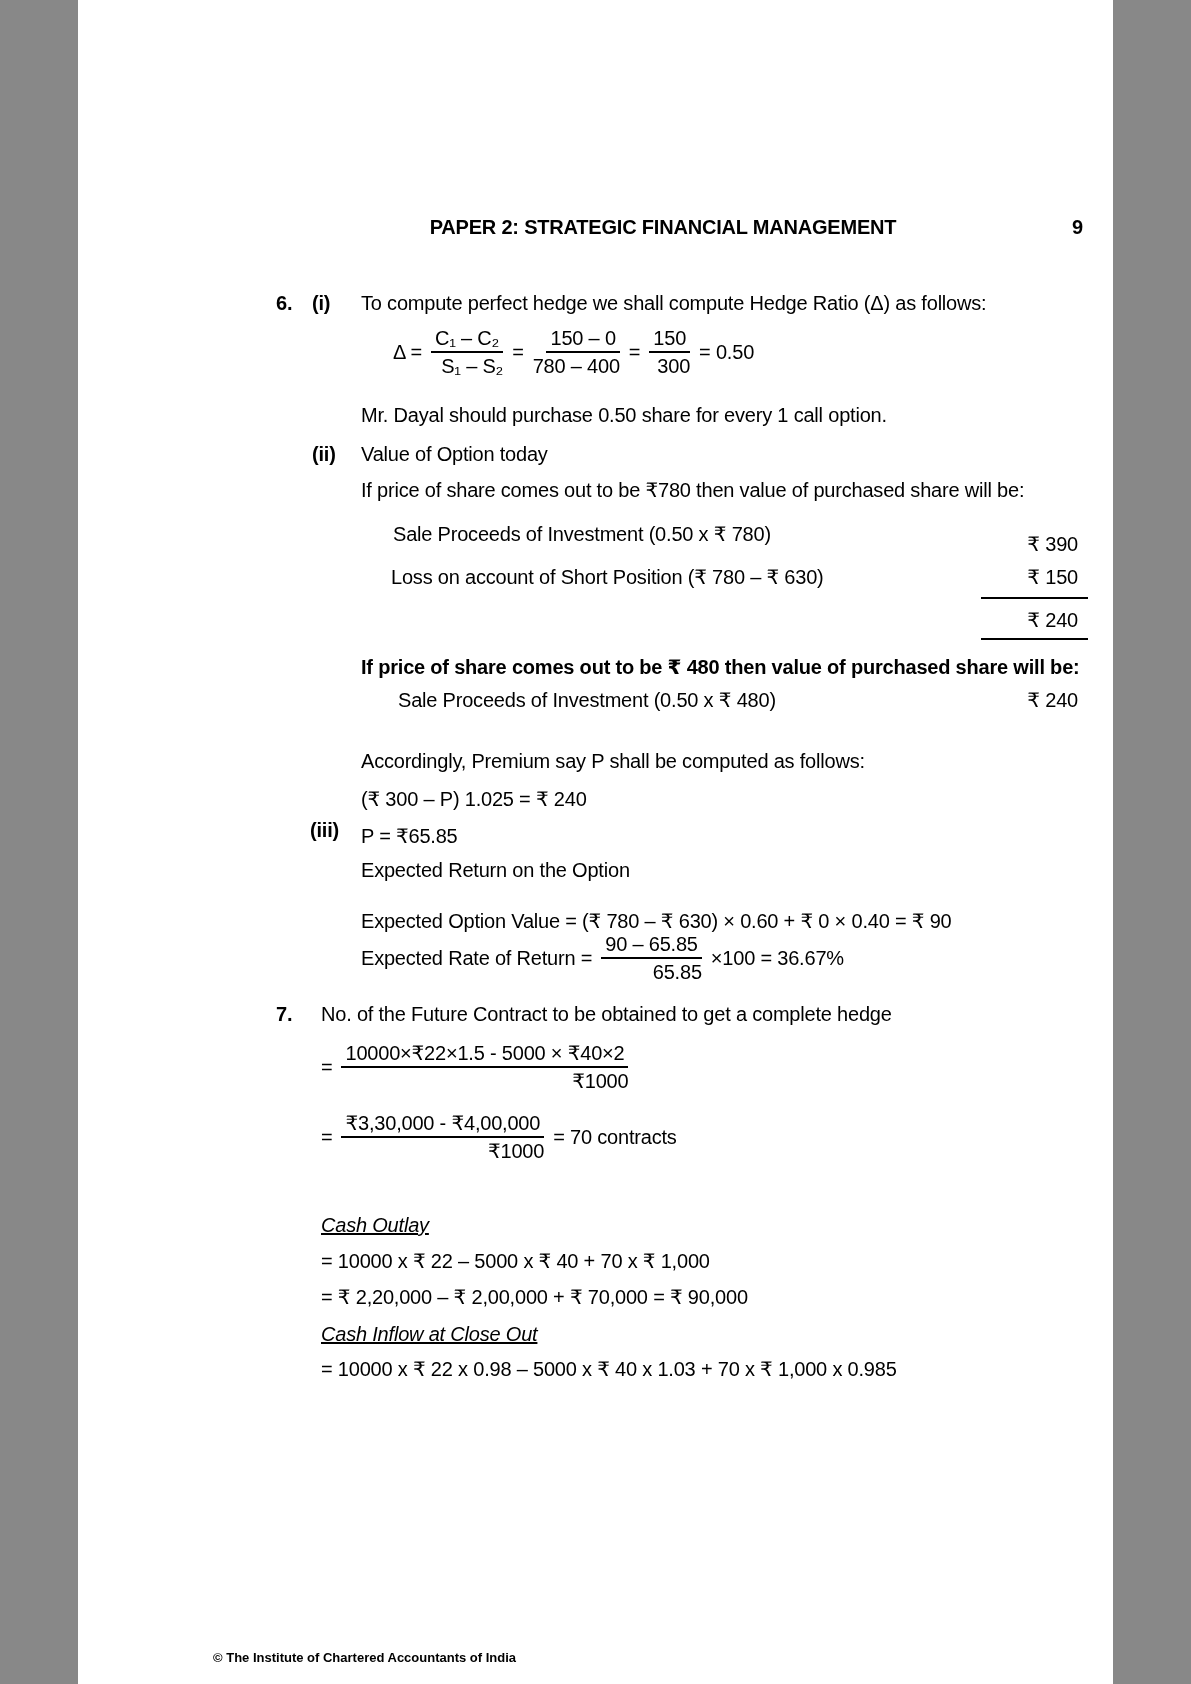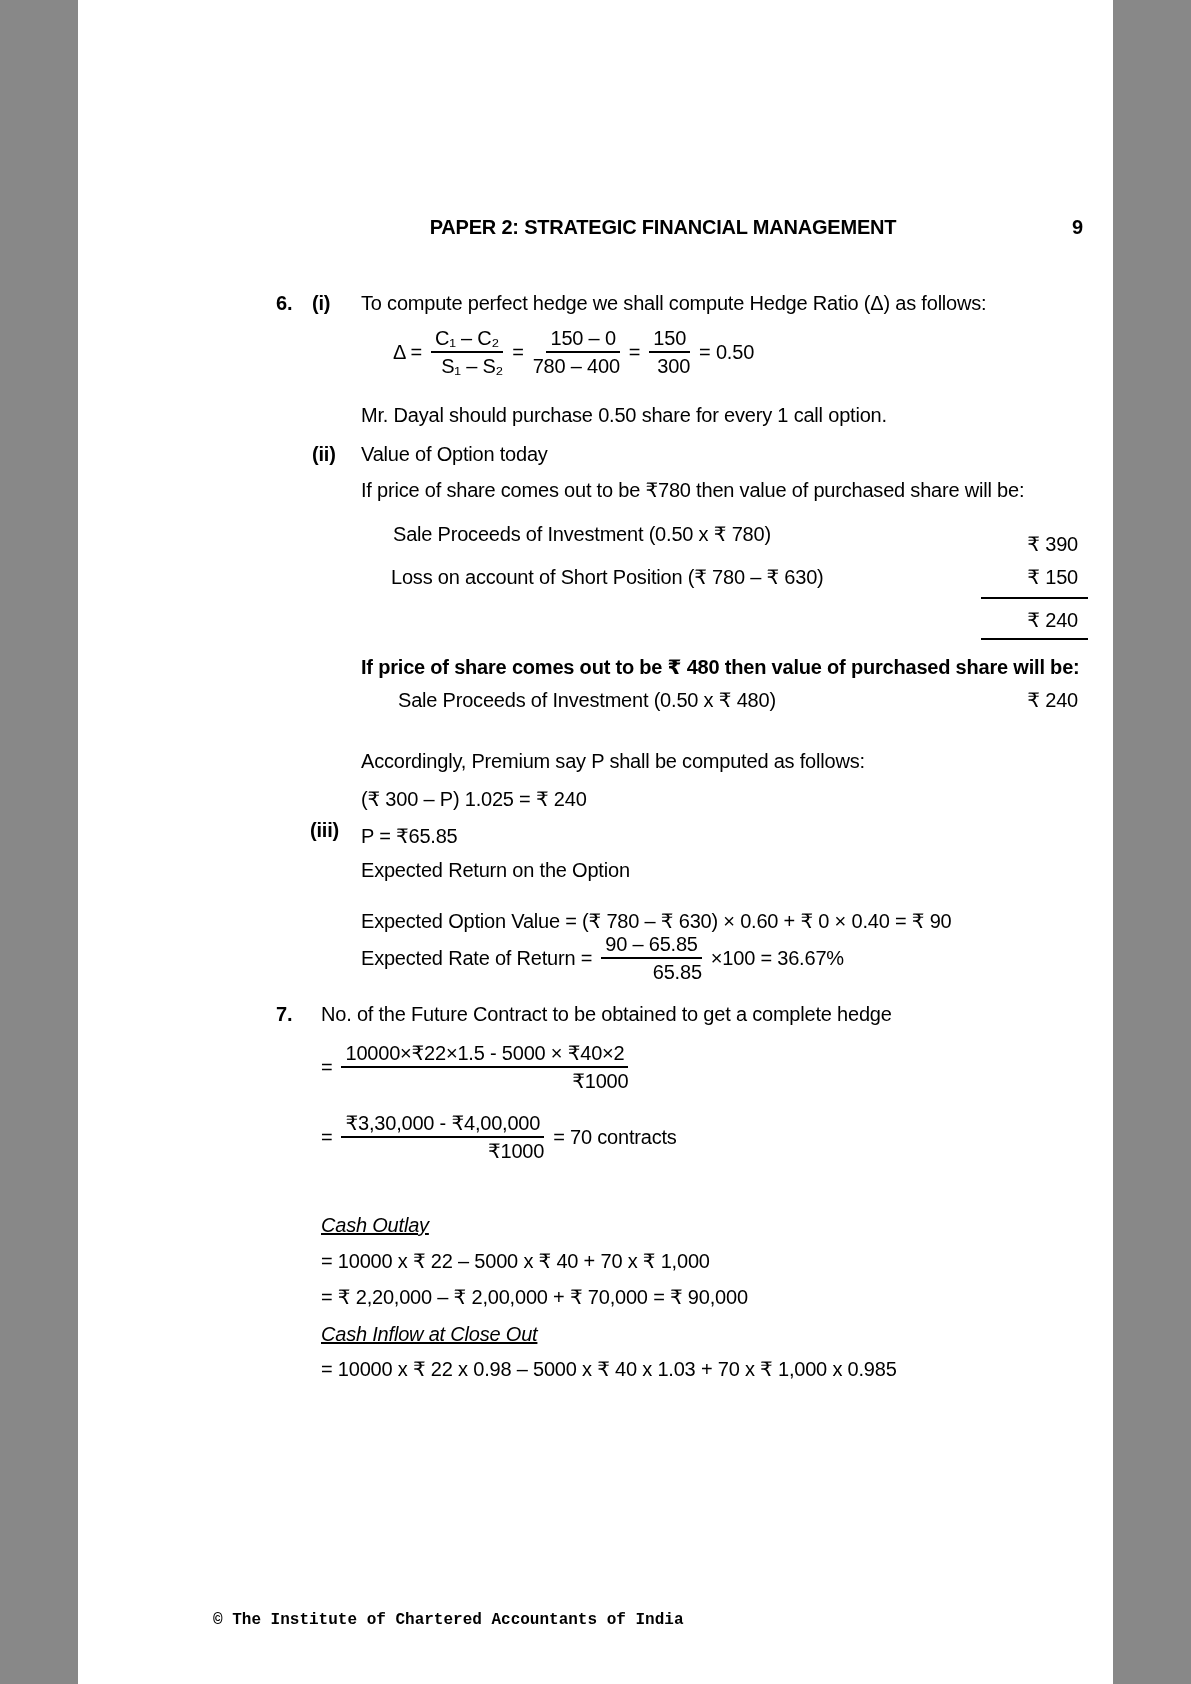--- a/index.html
+++ b/index.html
@@ -17,22 +17,22 @@
   .abs{position:absolute;white-space:nowrap;line-height:23px;}
   .b{font-weight:bold;}
   .amount{left:850px;width:150px;text-align:right;}
   .hline{position:absolute;height:0;border-top:2px solid #000;}
   .frow{position:absolute;display:flex;align-items:center;gap:9px;white-space:nowrap;}
   .frac{display:inline-flex;flex-direction:column;align-items:flex-end;line-height:22px;}
   .frac .num{padding:0 4px 2px 4px;border-bottom:2px solid #000;}
   .frac .den{padding-top:2px;}
   .iu{font-style:italic;text-decoration:underline;}
   .footer{
-    font-family:Liberation Mono, monospace;
-    font-weight:bold;font-size:16px;letter-spacing:0;
+    font-family:Liberation Sans, sans-serif;
+    font-weight:bold;font-size:13px;letter-spacing:0;margin-top:37px;
   }
 </style>
 </head>
 <body>
 
 <div class="page">
 
   <div class="abs b" style="left:190px;top:216px;width:790px;text-align:center;">PAPER 2: STRATEGIC FINANCIAL MANAGEMENT</div>
   <div class="abs b" style="left:960px;top:216px;width:45px;text-align:right;">9</div>
 

